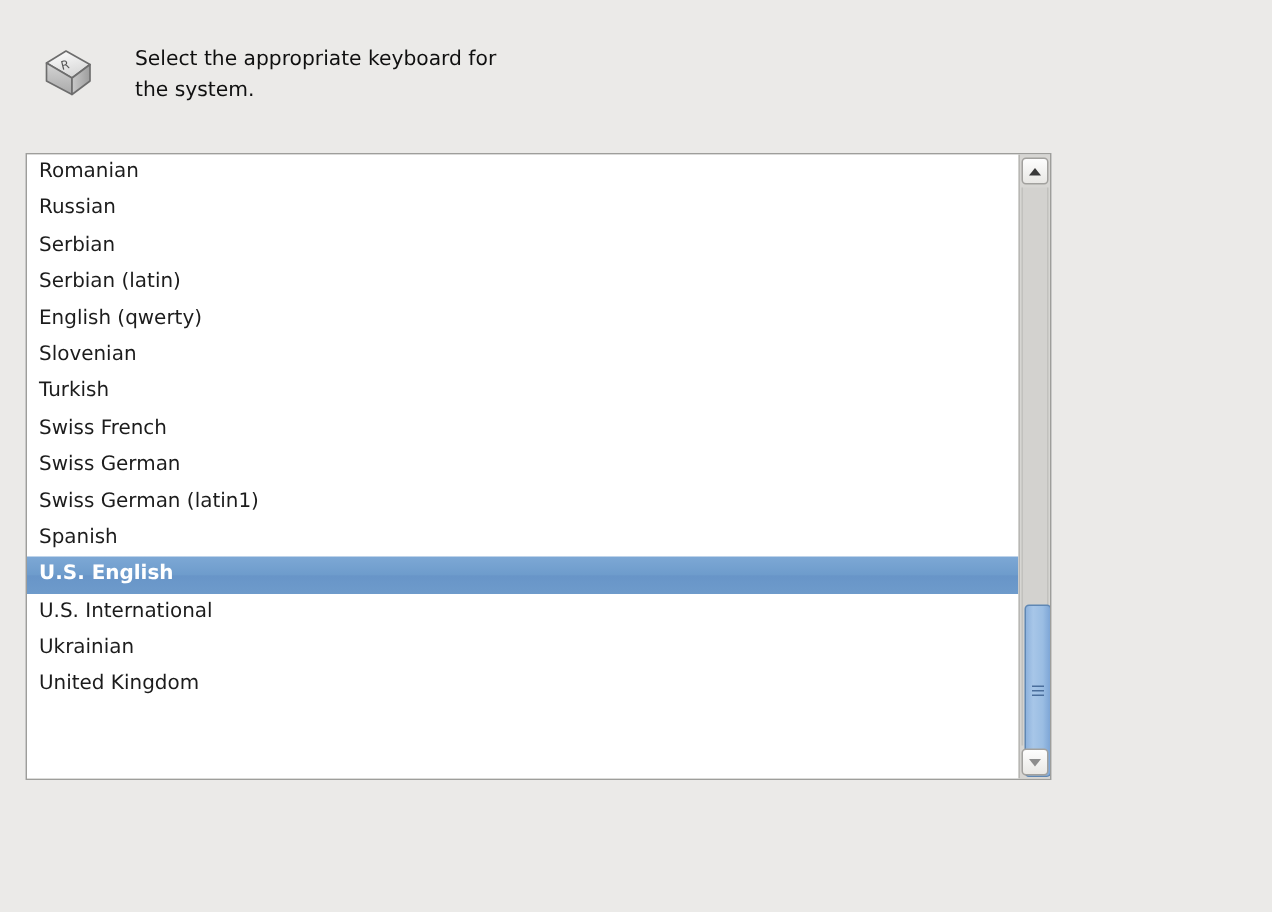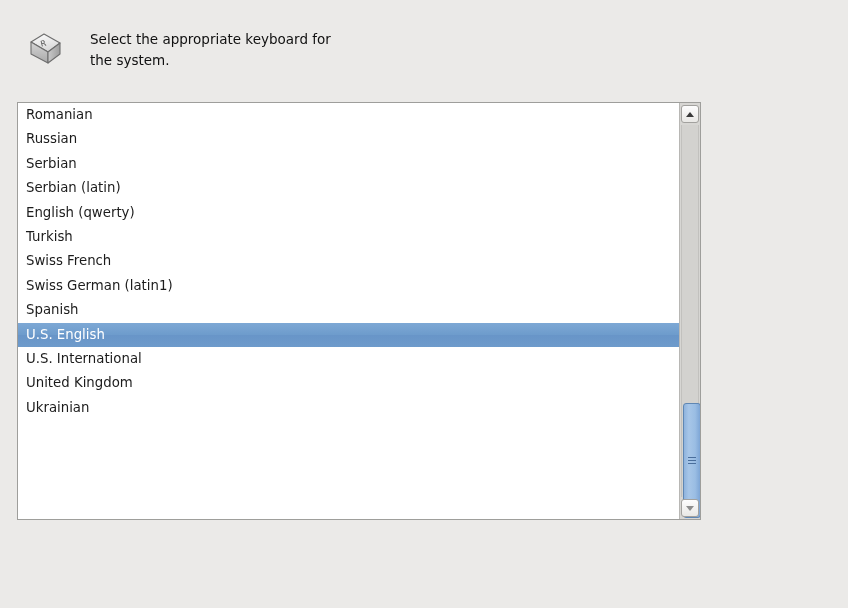--- a/index.html
+++ b/index.html
@@ -66,20 +66,21 @@
     padding-left: 8px;
     font-size: 13.3px;
     color: #1c1c1c;
     white-space: nowrap;
     box-sizing: border-box;
   }
   .list-row.selected {
     background: linear-gradient(to bottom, #7ba6d4 0%, #6f9dcd 45%, #6695c8 50%, #statusfix 50%, #6a98ca 100%);
     background: linear-gradient(to bottom, #7da8d5 0%, #6e9ccc 48%, #6895c8 52%, #6e9bcb 100%);
     color: #ffffff;
+    font-weight: bold;
   }
 
   
   #scrollbar {
     flex: 0 0 21px;
     width: 21px;
     background: #d7d6d3;
     border-left: 1px solid #b8b7b4;
     position: relative;
     box-sizing: border-box;
@@ -183,28 +184,30 @@
 the system.</div>
 </div>
 
 <div id="list-frame">
   <div id="list-viewport">
       <div class="list-row">Romanian</div>
       <div class="list-row">Russian</div>
       <div class="list-row">Serbian</div>
       <div class="list-row">Serbian (latin)</div>
       <div class="list-row">English (qwerty)</div>
+      <div class="list-row">Slovenian</div>
       <div class="list-row">Turkish</div>
       <div class="list-row">Swiss French</div>
+      <div class="list-row">Swiss German</div>
       <div class="list-row">Swiss German (latin1)</div>
       <div class="list-row">Spanish</div>
       <div class="list-row selected">U.S. English</div>
       <div class="list-row">U.S. International</div>
+      <div class="list-row">Ukrainian</div>
       <div class="list-row">United Kingdom</div>
-      <div class="list-row">Ukrainian</div>
     </div>
 
   <div id="scrollbar">
     <div class="sb-button" id="sb-up">
       <span class="sb-arrow"></span>
     </div>
     <div id="sb-track">
       <div id="sb-thumb" style="top: 278px; height: 115px;">
         <div class="thumb-grip">
           <div></div>

